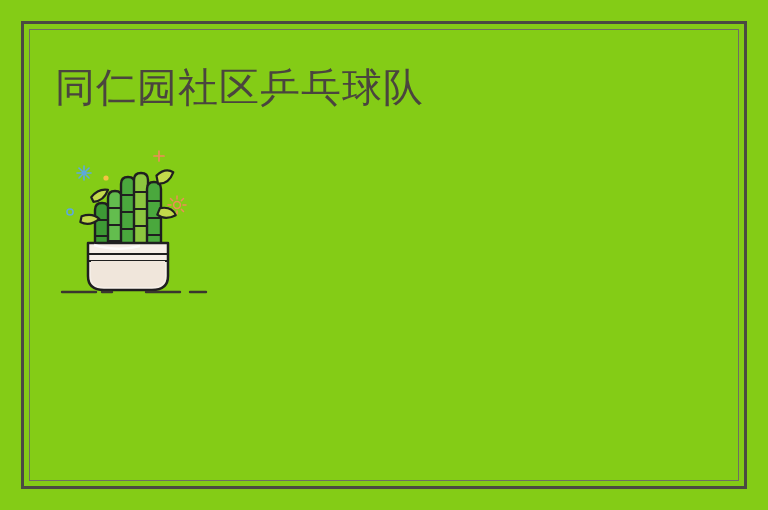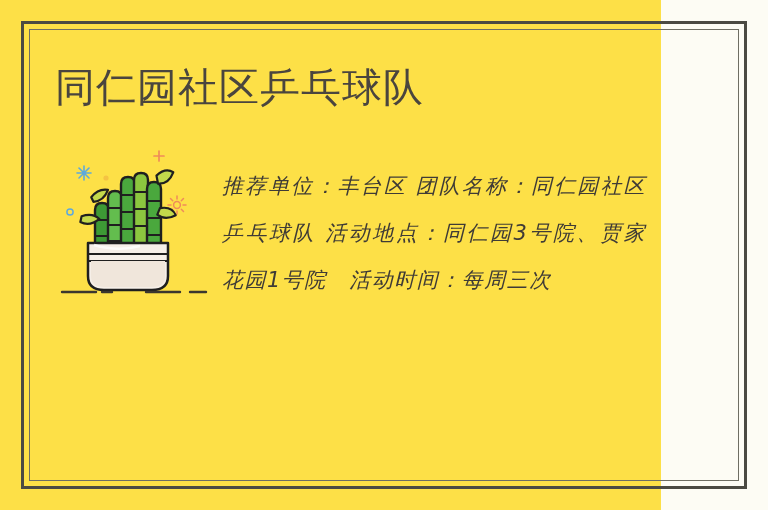--- a/index.html
+++ b/index.html
@@ -9,23 +9,23 @@
   body {
     width: 768px;
     height: 510px;
     background: #fdfcf4;
     font-family: "Liberation Sans", sans-serif;
     overflow: hidden;
   }
 
   .poster {
     position: relative;
-    width: 661px;
+    width: 768px;
     height: 510px;
-    background: #fde047;
+    background: #84cc16;
     box-sizing: border-box;
   }
 
   
   .frame-outer {
     position: absolute;
     left: 21px;
     top: 21px;
     width: 726px;
     height: 468px;
@@ -176,17 +176,14 @@
 
       <g stroke="#3a362f" stroke-width="2.4" stroke-linecap="round">
         <line x1="4" y1="144" x2="38" y2="144"></line>
         <line x1="44" y1="144" x2="54" y2="144"></line>
         <line x1="88" y1="144" x2="122" y2="144"></line>
         <line x1="132" y1="144" x2="148" y2="144"></line>
       </g>
     </svg>
   </div>
 
-  <div class="info-block">
-    <span class="info-text">推荐单位：丰台区 团队名称：同仁园社区乒乓球队 活动地点：同仁园3号院、贾家花园1号院　活动时间：每周三次</span>
-  </div>
 
 </div>
 
 </body></html>

